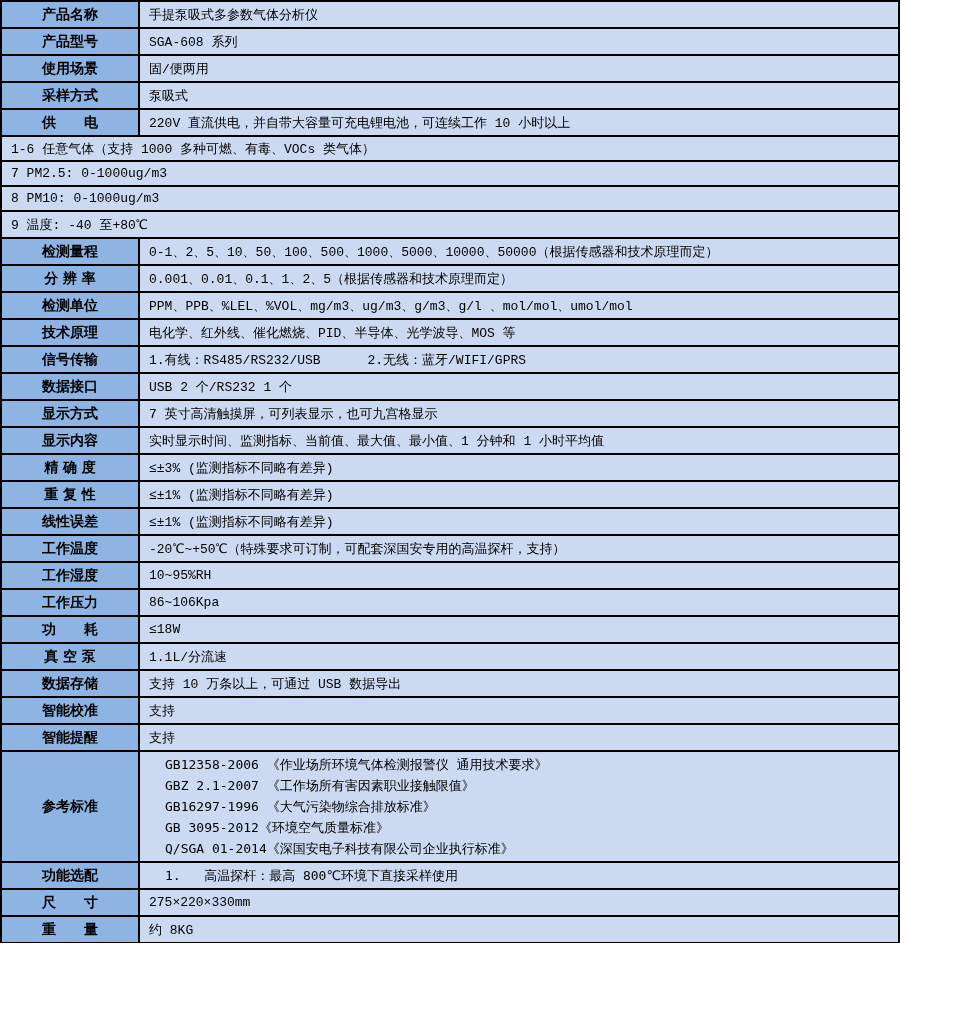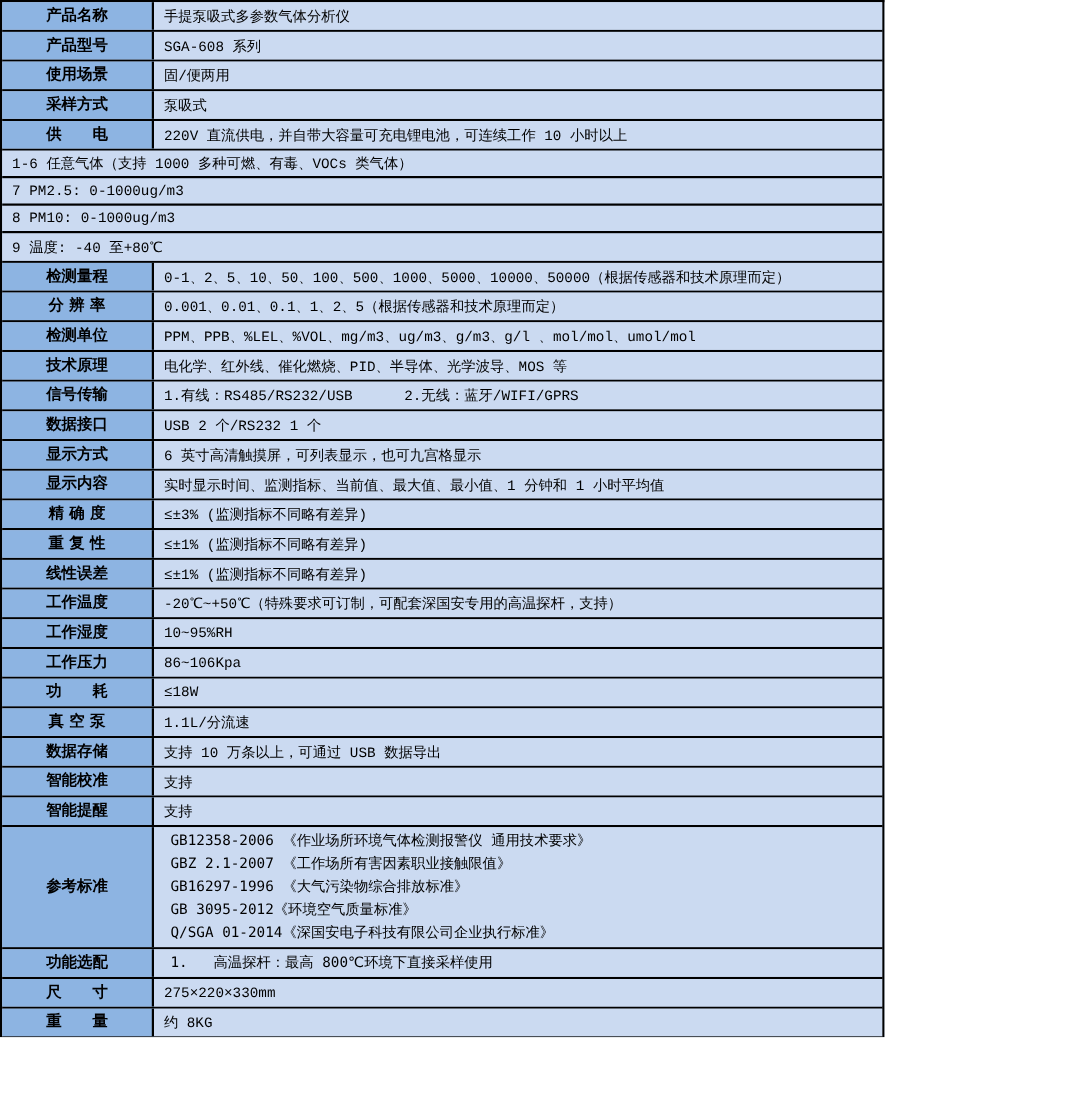--- a/index.html
+++ b/index.html
@@ -8,21 +8,21 @@
     --valuebg:#CBDAF1;
   }
   *{box-sizing:border-box;margin:0;padding:0;}
   body{
     width:968px;
     background:#ffffff;
     font-family:"DejaVu Sans","Liberation Sans",sans-serif;
     color:#000;
   }
   .spec-table{
-    width:804px;
+    width:900px;
     border:2px solid var(--border);
     border-bottom:none;
     background:var(--valuebg);
   }
   .row{
     display:flex;
     border-bottom:2px solid var(--border);
   }
   .row:last-child{border-bottom:1px solid var(--border);}
   .label-cell{
@@ -52,21 +52,21 @@
     align-items:center;
     padding-left:9px;
     font-size:13px;
     font-family:Liberation Mono, monospace;
     white-space:pre;
     overflow:hidden;
   }
   .multicell .value-cell{border-bottom:2px solid var(--border);}
   .multicell .value-cell:last-child{border-bottom:none;}
   .multiline .value-col{
-    padding:2px 6px;
+    padding:2px 16px;
     justify-content:center;
   }
   .line{
     height:21px;
     line-height:21px;
     padding-left:9px;
     font-size:13px;
     font-family:"DejaVu Sans Mono","DejaVu Sans",monospace;
     white-space:pre;
     overflow:hidden;
@@ -146,21 +146,21 @@
     </div>
     <div class="row single">
       <div class="label-cell">数据接口</div>
       <div class="value-col">
         <div class="value-cell">USB 2 个/RS232 1 个</div>
       </div>
     </div>
     <div class="row single">
       <div class="label-cell">显示方式</div>
       <div class="value-col">
-        <div class="value-cell">6 英寸高清触摸屏，可列表显示，也可九宫格显示</div>
+        <div class="value-cell">7 英寸高清触摸屏，可列表显示，也可九宫格显示</div>
       </div>
     </div>
     <div class="row single">
       <div class="label-cell">显示内容</div>
       <div class="value-col">
         <div class="value-cell">实时显示时间、监测指标、当前值、最大值、最小值、1 分钟和 1 小时平均值</div>
       </div>
     </div>
     <div class="row single">
       <div class="label-cell">精 确 度</div>

